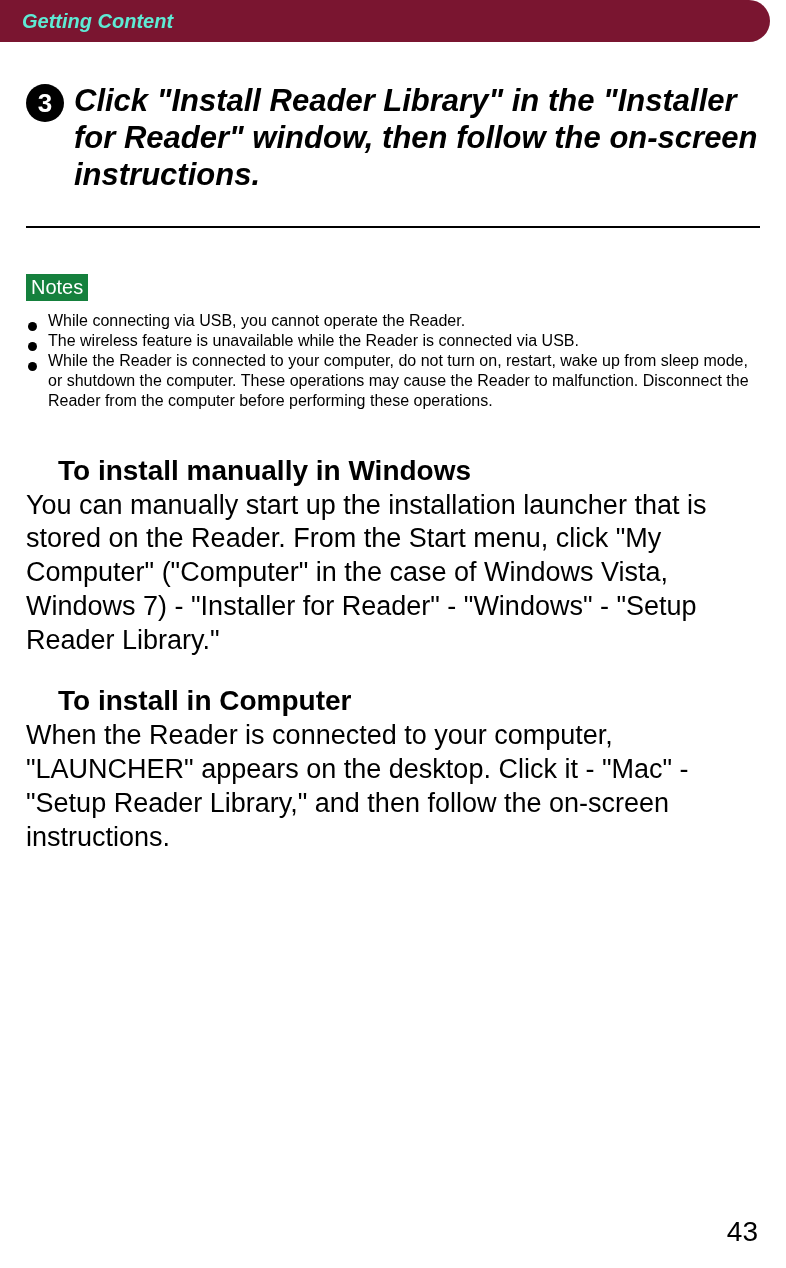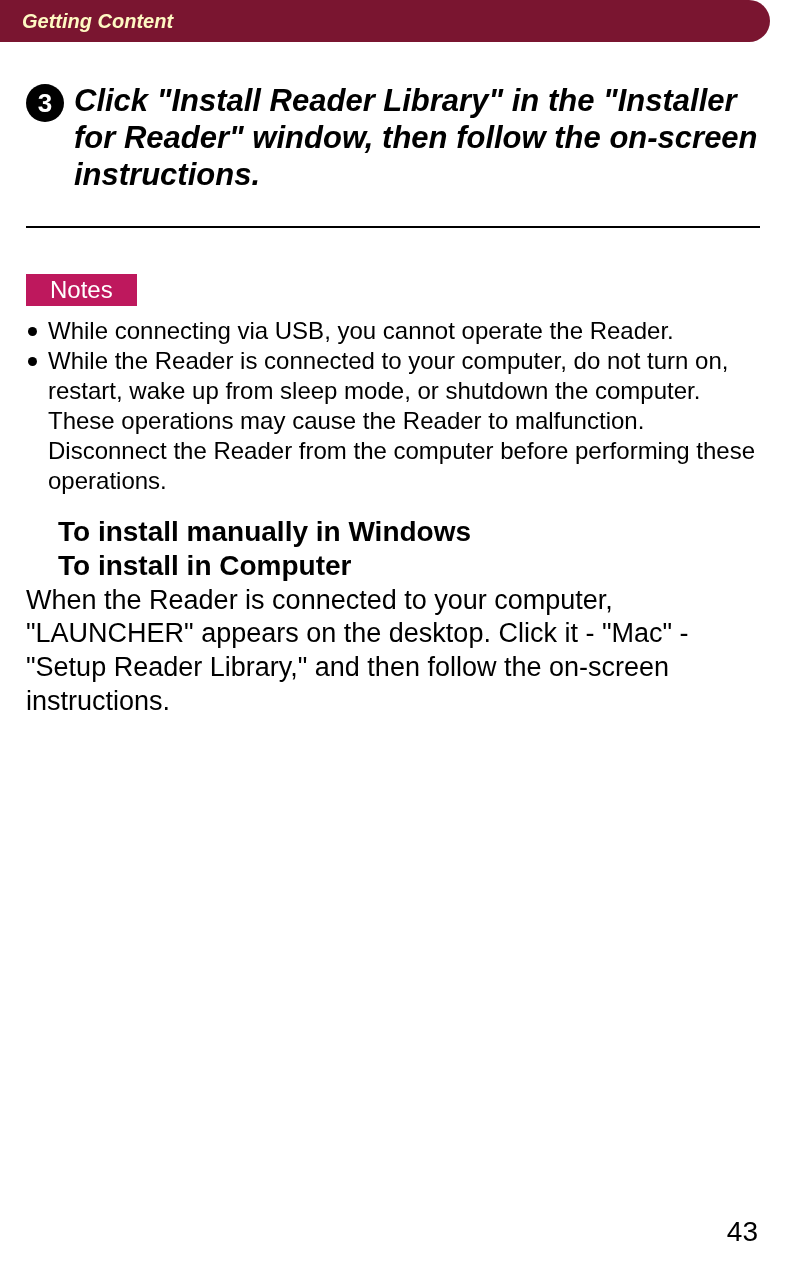--- a/index.html
+++ b/index.html
@@ -13,21 +13,21 @@
   .header-bar {
     background: #7a1530;
     height: 42px;
     border-radius: 0 22px 22px 0;
     width: 770px;
     display: flex;
     align-items: center;
     padding-left: 22px;
   }
   .header-text {
-    color: #fef9c3;
+    color: #5eead4;
     font-weight: bold;
     font-style: italic;
     font-size: 20px;
   }
   .content {
     padding: 40px 26px 0 26px;
   }
   .step-row {
     display: flex;
     align-items: flex-start;
@@ -53,31 +53,31 @@
     font-style: italic;
     line-height: 1.2;
   }
   .divider {
     border: none;
     border-top: 2px solid #000;
     margin: 32px 0 46px 0;
   }
   .notes-label {
     display: inline-block;
-    background: #be185d;
+    background: #15803d;
     color: #fff;
-    font-size: 24px;
-    padding: 2px 24px;
+    font-size: 20px;
+    padding: 2px 5px;
     margin-bottom: 10px;
   }
   .notes-list {
     list-style: none;
-    font-size: 24px;
+    font-size: 16px;
     line-height: 1.25;
-    margin-bottom: 20px;
+    margin-bottom: 44px;
   }
   .notes-list li {
     position: relative;
     padding-left: 22px;
     margin-bottom: 0px;
   }
   .notes-list li::before {
     content: "";
     position: absolute;
     left: 2px;
@@ -118,23 +118,25 @@
   <div class="step-row">
     <div class="step-badge">3</div>
     <div class="step-text">Click "Install Reader Library" in the "Installer for Reader" window, then follow the on-screen instructions.</div>
   </div>
 
   <hr class="divider">
 
   <div class="notes-label">Notes</div>
   <ul class="notes-list">
     <li>While connecting via USB, you cannot operate the Reader.</li>
+    <li>The wireless feature is unavailable while the Reader is connected via USB.</li>
     <li>While the Reader is connected to your computer, do not turn on, restart, wake up from sleep mode, or shutdown the computer. These operations may cause the Reader to malfunction. Disconnect the Reader from the computer before performing these operations.</li>
   </ul>
 
   <div class="subheading">To install manually in Windows</div>
+  <div class="body-text">You can manually start up the installation launcher that is stored on the Reader. From the Start menu, click "My Computer" ("Computer" in the case of Windows Vista, Windows 7) - "Installer for Reader" - "Windows" - "Setup Reader Library."</div>
 
   <div class="subheading">To install in Computer</div>
   <div class="body-text">When the Reader is connected to your computer, "LAUNCHER" appears on the desktop. Click it - "Mac" - "Setup Reader Library," and then follow the on-screen instructions.</div>
 
 </div>
 
 <div class="page-number">43</div>
 
 </body></html>

